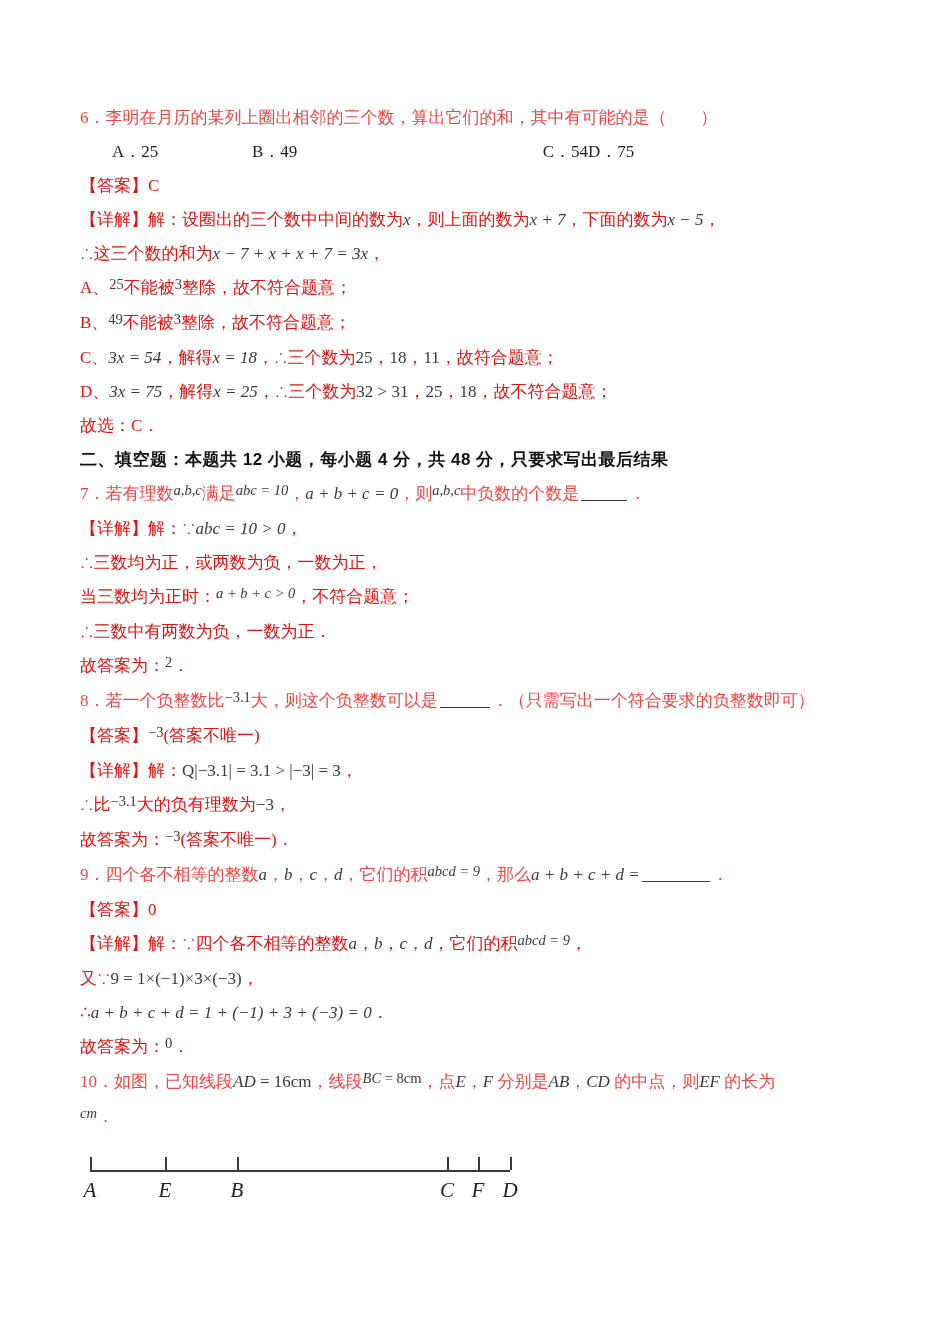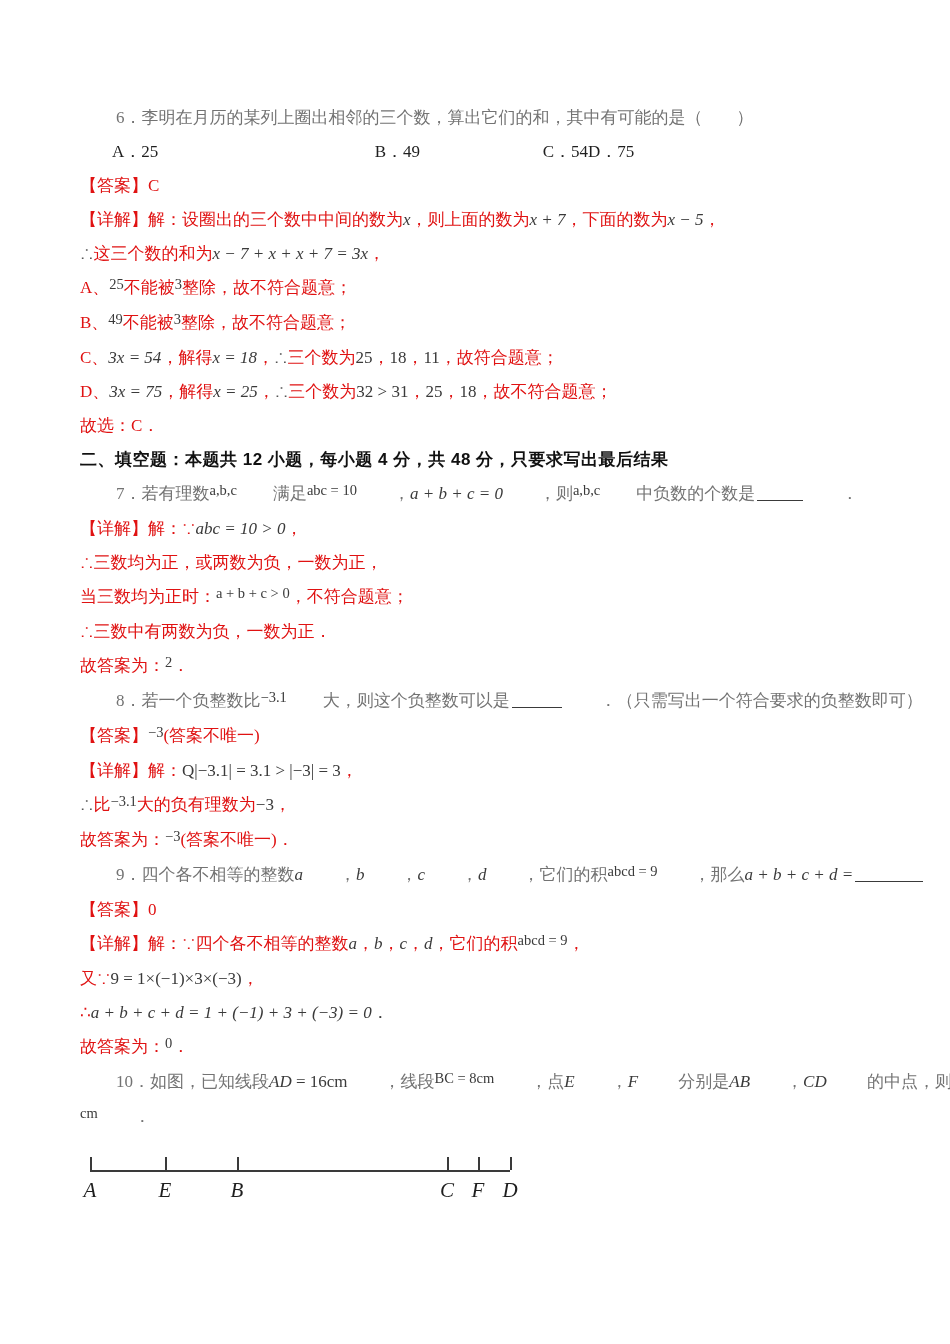--- a/index.html
+++ b/index.html
@@ -11,41 +11,41 @@
     font-family:"Liberation Serif","DejaVu Serif",serif;
     color:#1f1f1f;
   }
   .content{padding:106px 66px 0 80px;}
   .line{
     font-size:17px;
     line-height:23px;
     margin-bottom:11px;
     white-space:nowrap;
   }
-  .t-cn{color:#737373;margin-left:36px;}
+  .t-cn{color:#ef4444;}
   .t-red{color:#e01212;}
   .t-m{color:#3a3a3a;font-style:italic;}
   .t-n{color:#3a3a3a;}
-  .t-mr{color:#3a3a3a;font-size:14.5px;position:relative;top:-4px;}
+  .t-mr{color:#3a3a3a;font-style:italic;font-size:14.5px;position:relative;top:-4px;}
   .t-nr{color:#3a3a3a;font-size:14.5px;position:relative;top:-4px;}
   .t-sym{color:#555555;}
   .t-hdr{
     font-family:"Liberation Sans","DejaVu Sans",sans-serif;
     font-weight:bold;color:#111111;letter-spacing:0.5px;
   }
   .blank{
     display:inline-block;
     border-bottom:1.5px solid #3a3a3a;
     height:14px;
     margin:0 2px -2px 2px;
   }
   .options{padding-left:32px;}
   .opt{display:inline-block;color:#1f1f1f;}
   .opt-0{width:140px;}
-  .opt-1{width:168px;text-align:right;}
+  .opt-1{width:168px;}
   .opt-2{width:168px;text-align:right;}
   .diagram{position:relative;height:70px;margin-top:4px;}
   .dg-line{position:absolute;height:2px;background:#3a3a3a;}
   .dg-tick{position:absolute;width:2px;background:#3a3a3a;}
   .dg-label{
     position:absolute;width:18px;text-align:center;
     font-style:italic;font-size:21px;color:#1f1f1f;
     font-family:"Liberation Serif","DejaVu Serif",serif;
   }
 </style>

